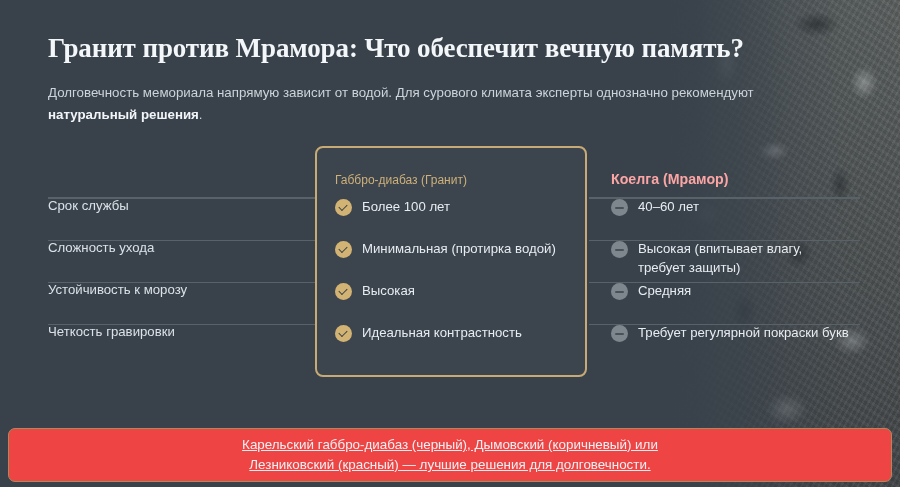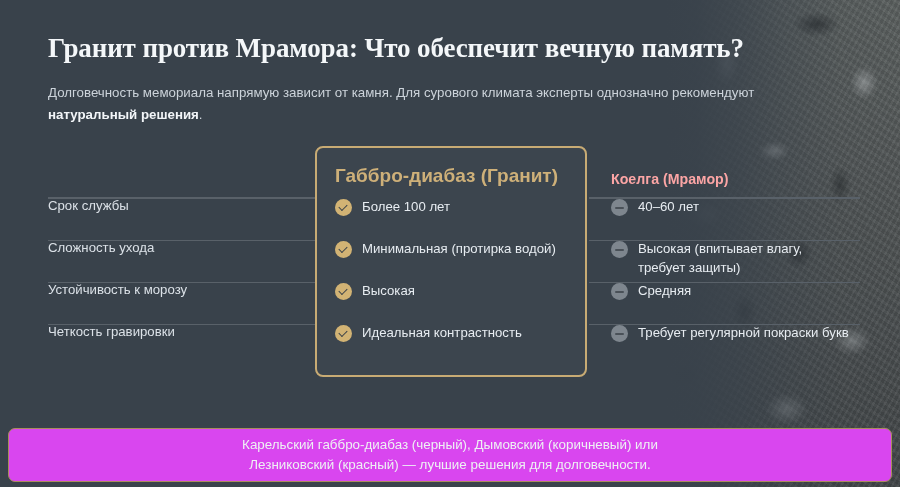--- a/index.html
+++ b/index.html
@@ -182,22 +182,22 @@
   }
 
   .c-marble {
     width: 271px;
     flex: 0 0 271px;
     padding-left: 22px;
     padding-right: 8px;
   }
 
   .h-granite {
-    font-size: 19px;
-    font-weight: 700;
+    font-size: 12px;
+    font-weight: 400;
     color: #ceb079;
     white-space: nowrap;
   }
 
   .h-marble {
     font-size: 14.2px;
     font-weight: 700;
     color: #fca5a5;
     white-space: nowrap;
   }
@@ -248,26 +248,27 @@
     color: #e7ecf1;
   }
 
   
   .banner {
     position: absolute;
     left: 8px;
     top: 428px;
     width: 884px;
     height: 54px;
-    background: #d946ef;
+    background: #ef4444;
     border: 1.6px solid #a88d5c;
     border-radius: 7px;
     display: flex;
     align-items: center;
     justify-content: center;
+    text-decoration: underline;
   }
 
   .banner-text {
     font-size: 13.4px;
     line-height: 1.52;
     text-align: center;
     color: #eef1f4;
   }
 </style>
 </head>
@@ -276,21 +277,21 @@
 <div id="stage">
 
   <div class="texture"></div>
   <div class="texture-fade"></div>
   <div class="panel"></div>
 
   <div class="content">
 
     <h1 class="title">Гранит против Мрамора: Что обеспечит вечную память?</h1>
 
-    <p class="subtitle"><span>Долговечность мемориала напрямую зависит от камня. Для сурового климата эксперты однозначно рекомендуют </span><b>натуральный решения</b><span>.</span></p>
+    <p class="subtitle"><span>Долговечность мемориала напрямую зависит от водой. Для сурового климата эксперты однозначно рекомендуют </span><b>натуральный решения</b><span>.</span></p>
 
     <div class="table">
 
       <div class="highlight-frame"></div>
 
       <div class="row head">
         <div class="divider-left"></div>
         <div class="divider-right"></div>
         <div class="c-feature"></div>
         <div class="c-granite">

